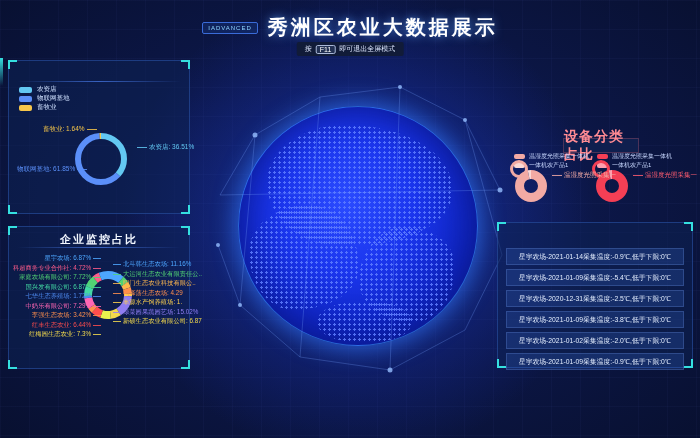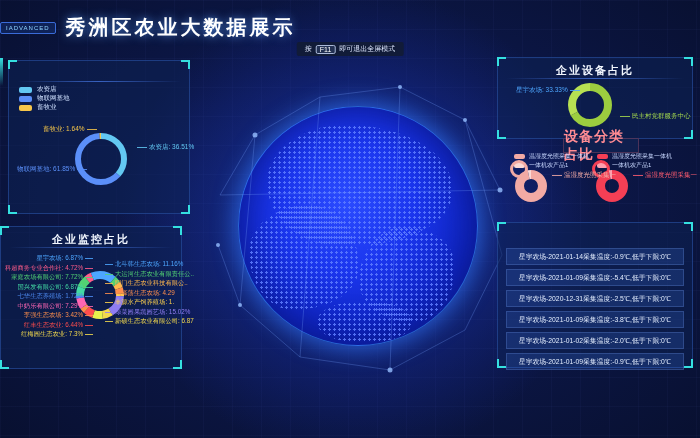--- a/index.html
+++ b/index.html
@@ -3,21 +3,21 @@
 <meta charset="utf-8">
 <style>
   html,body{margin:0;padding:0;background:#05091c;font-family:"Liberation Sans",sans-serif;}
   .stage{position:relative;width:700px;height:438px;overflow:hidden;
     background:radial-gradient(ellipse at 50% 48%, #13256b 0%, #0c1748 48%, #081030 100%);}
   .stage::before{content:"";position:absolute;inset:0;
     background-image:linear-gradient(rgba(120,150,255,.035) 1px,transparent 1px),
                      linear-gradient(90deg,rgba(120,150,255,.035) 1px,transparent 1px);
     background-size:29px 29px;pointer-events:none;}
   
-  .header{position:absolute;left:0;right:0;top:14px;display:flex;align-items:center;gap:10px;z-index:5;}
+  .header{position:absolute;left:0;right:0;top:14px;display:flex;justify-content:center;align-items:center;gap:10px;z-index:5;}
   .logo{font-size:6px;color:#8fd4ff;border:1px solid #3a6bd8;background:rgba(20,50,120,.5);
     padding:2px 5px;border-radius:2px;letter-spacing:1px;}
   .title{font-size:20px;font-weight:bold;color:#ffffff;letter-spacing:3px;margin:0;
     text-shadow:0 0 10px rgba(90,160,255,.8);}
   .hint{position:absolute;left:50%;top:42px;transform:translateX(-50%);display:flex;align-items:center;gap:4px;
     background:rgba(18,28,52,.9);border-radius:2px;padding:2px 8px;font-size:7px;color:#dfe8ff;z-index:5;}
   .hint .key{border:1px solid #aab8d8;border-radius:2px;padding:0 3px;font-size:7px;color:#fff;background:rgba(40,55,90,.8);}
   .edge-tick{position:absolute;left:0;top:58px;width:3px;height:28px;
     background:linear-gradient(180deg,#35e0e0,rgba(53,224,224,0));z-index:4;}
   
@@ -141,21 +141,21 @@
     <div class="donut" style="left:66px;top:72px;"><svg width="52" height="52" viewBox="0 0 52 52">
           <circle cx="26" cy="26" r="23" fill="none" stroke="#63c8f2" stroke-width="6" stroke-dasharray="52.76179197997914 91.75147008515134" stroke-dashoffset="0" transform="rotate(-90 26 26)"></circle>
           <circle cx="26" cy="26" r="23" fill="none" stroke="#5b8ff9" stroke-width="6" stroke-dasharray="89.3814525872832 55.13180947784727" stroke-dashoffset="-52.76179197997914" transform="rotate(-90 26 26)"></circle>
           <circle cx="26" cy="26" r="23" fill="none" stroke="#f6c64a" stroke-width="6" stroke-dasharray="2.3700174978681394 142.14324456726234" stroke-dashoffset="-142.14324456726234" transform="rotate(-90 26 26)"></circle>
         </svg></div>
     <div class="callout cl-r" style="left: 34px; top: 64px; color: rgb(246, 198, 74);">畜牧业: 1.64%</div>
     <div class="callout cl-l" style="left: 128px; top: 82px; color: rgb(99, 200, 242);">农资店: 36.51%</div>
     <div class="callout cl-r" style="left: 8px; top: 104px; color: rgb(91, 143, 249);">物联网基地: 61.85%</div>
   </section>
 
-  <section class="panel" style="left:0;top:226px;width:180px;height:141px;">
+  <section class="panel" style="left:8px;top:226px;width:180px;height:141px;">
     <i class="c tl"></i>
       <i class="c tr"></i>
       <i class="c bl"></i>
       <i class="c br"></i>
     <h2 class="ptitle">企业监控占比</h2>
     <div class="pdiv"></div>
     <div class="donut" style="left:75px;top:44px;"><svg width="48" height="48" viewBox="0 0 48 48">
           <circle cx="24" cy="24" r="20" fill="none" stroke="#4da6ff" stroke-width="8" stroke-dasharray="14.024069605624836 111.6396365379669" stroke-dashoffset="0" transform="rotate(-90 24 24)"></circle>
           <circle cx="24" cy="24" r="20" fill="none" stroke="#52d273" stroke-width="8" stroke-dasharray="5.654866776461628 120.0088393671301" stroke-dashoffset="-14.024069605624836" transform="rotate(-90 24 24)"></circle>
           <circle cx="24" cy="24" r="20" fill="none" stroke="#ffb84d" stroke-width="8" stroke-dasharray="4.900884539600077 120.76282160399165" stroke-dashoffset="-19.678936382086462" transform="rotate(-90 24 24)"></circle>
@@ -204,34 +204,20 @@
         <div class="row" style="color: rgb(255, 143, 77);">鸭泽荡生态农场: 4.29</div>
 
         <div class="row" style="color: rgb(255, 210, 77);">丰源水产饲养殖场: 1.</div>
 
         <div class="row" style="color: rgb(143, 125, 242);">绿菜园果蔬园艺场: 15.02%</div>
 
         <div class="row" style="color: rgb(242, 217, 77);">新硕生态农业有限公司: 6.87</div>
       </div>
   </section>
 
-  <section class="panel" style="left:497px;top:57px;width:194px;height:80px;">
-    <i class="c tl"></i>
-      <i class="c tr"></i>
-      <i class="c bl"></i>
-      <i class="c br"></i>
-    <h2 class="ptitle">企业设备占比</h2>
-    <div class="pdiv"></div>
-    <div class="donut" style="left:70px;top:25px;"><svg width="44" height="44" viewBox="0 0 44 44">
-          <circle cx="22" cy="22" r="18" fill="none" stroke="#9ccd3f" stroke-width="8" stroke-dasharray="75.40199359733936 37.695341931893196" stroke-dashoffset="0" transform="rotate(-90 22 22)"></circle>
-          <circle cx="22" cy="22" r="18" fill="none" stroke="#b7e052" stroke-width="8" stroke-dasharray="37.69534193189321 75.40199359733934" stroke-dashoffset="-75.40199359733936" transform="rotate(-90 22 22)"></circle>
-        </svg></div>
-    <div class="callout cl-r" style="left: 18px; top: 28px; color: rgb(77, 166, 255);">星宇农场: 33.33%</div>
-    <div class="callout cl-l" style="left: 122px; top: 54px; color: rgb(164, 217, 77);">民主村党群服务中心</div>
-  </section>
 
   <div class="dc-title">设备分类占比</div>
   <ul class="dc-legend" style="left:514px;top:152px;">
 
       <li>
         <i class="sw" style="background: rgb(242, 170, 164);"></i>
         <span>温湿度光照采集一体机</span>
       </li>
 
       <li>

